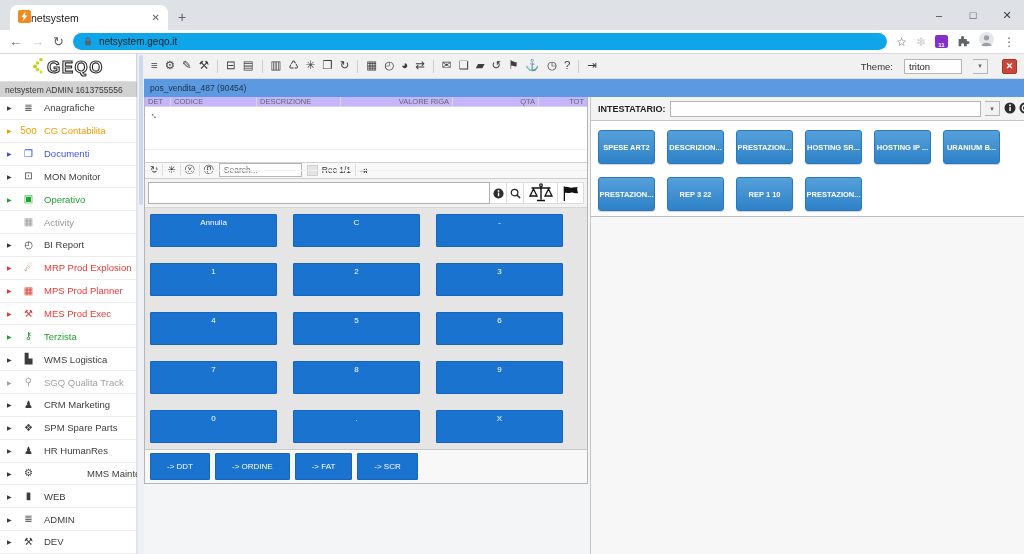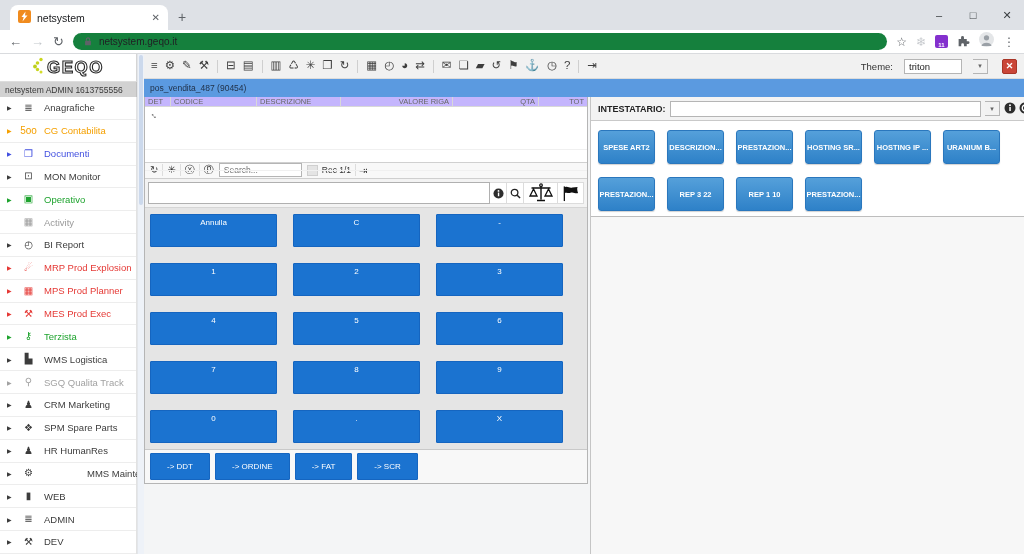--- a/index.html
+++ b/index.html
@@ -2,30 +2,30 @@
 <html><head>
 <meta charset="utf-8">
 <style>
   *{box-sizing:border-box;margin:0;padding:0}
   html,body{background:#fff}
   body{font-family:"Liberation Sans",sans-serif}
   .screen{width:1024px;height:554px;position:relative;overflow:hidden;background:#fff;
     box-shadow:inset 2px 0 #8db8ea, inset -1px 0 #b7cfec, inset 0 -2px #8db8ea}
   
   .titlebar{height:30px;background:#dee1e6;display:flex;align-items:flex-end}
-  .tab{margin-left:10px;width:158px;height:25px;background:#fff;border-radius:8px 8px 0 0;display:flex;align-items:center;padding:0 8px;gap:6px}
+  .tab{margin-left:10px;width:158px;height:25px;background:#fff;border-radius:8px 8px 0 0;display:flex;align-items:center;padding:0 8px;}
   .tab-title{font-size:10.5px;color:#202124;flex:1;white-space:nowrap;overflow:hidden}
   .tab-close{font-size:10px;color:#5f6368}
   .newtab{font-size:14px;color:#5f6368;margin:0 0 5px 10px}
   .win-controls{margin-left:auto;display:flex;height:30px;align-items:center}
   .win-btn{width:34px;height:30px;display:flex;align-items:center;justify-content:center;font-size:11px;color:#3c4043}
   .urlbar{height:24px;background:#fff;display:flex;align-items:center;padding:0 9px;gap:9px;border-bottom:1px solid #d9dbde}
   .nav-ic{font-size:13px;color:#5f6368;line-height:1}
   .nav-ic.fwd{color:#c3c7cb}
-  .url-pill{flex:1;height:17px;background:#15803d;border-radius:9px;display:flex;align-items:center;padding:0 10px;gap:6px;min-width:0}
+  .url-pill{flex:1;height:17px;background:#0ea5e9;border-radius:9px;display:flex;align-items:center;padding:0 10px;gap:6px;min-width:0}
   .url-text{font-size:10px;color:#202124}
   .br-ic{font-size:12px;color:#5f6368;line-height:1}
   .br-ic.dim{color:#c7cace}
   .ext-purple{width:13px;height:13px;background:#8430ce;border-radius:2px;color:#fff;font-size:6px;font-weight:bold;display:flex;align-items:flex-end;justify-content:center}
   
   .app{display:flex;height:500px}
   .leftcol{width:137px;display:flex;flex-direction:column;background:#fff}
   .logo-box{height:28px;background:#fff;border-bottom:1px solid #ddd;border-right:1px solid #d5d5d5;display:flex;align-items:center;justify-content:center;gap:3px}
   .logo-text{font-size:17px;font-weight:bold;letter-spacing:1.5px;color:transparent;-webkit-text-stroke:1.1px #2b2b2b}
   .admin-bar{height:15px;background:#d2d2d2;font-size:8.5px;color:#3a3a3a;display:flex;align-items:center;padding-left:5px;border-right:1px solid #c0c0c0;white-space:nowrap}

